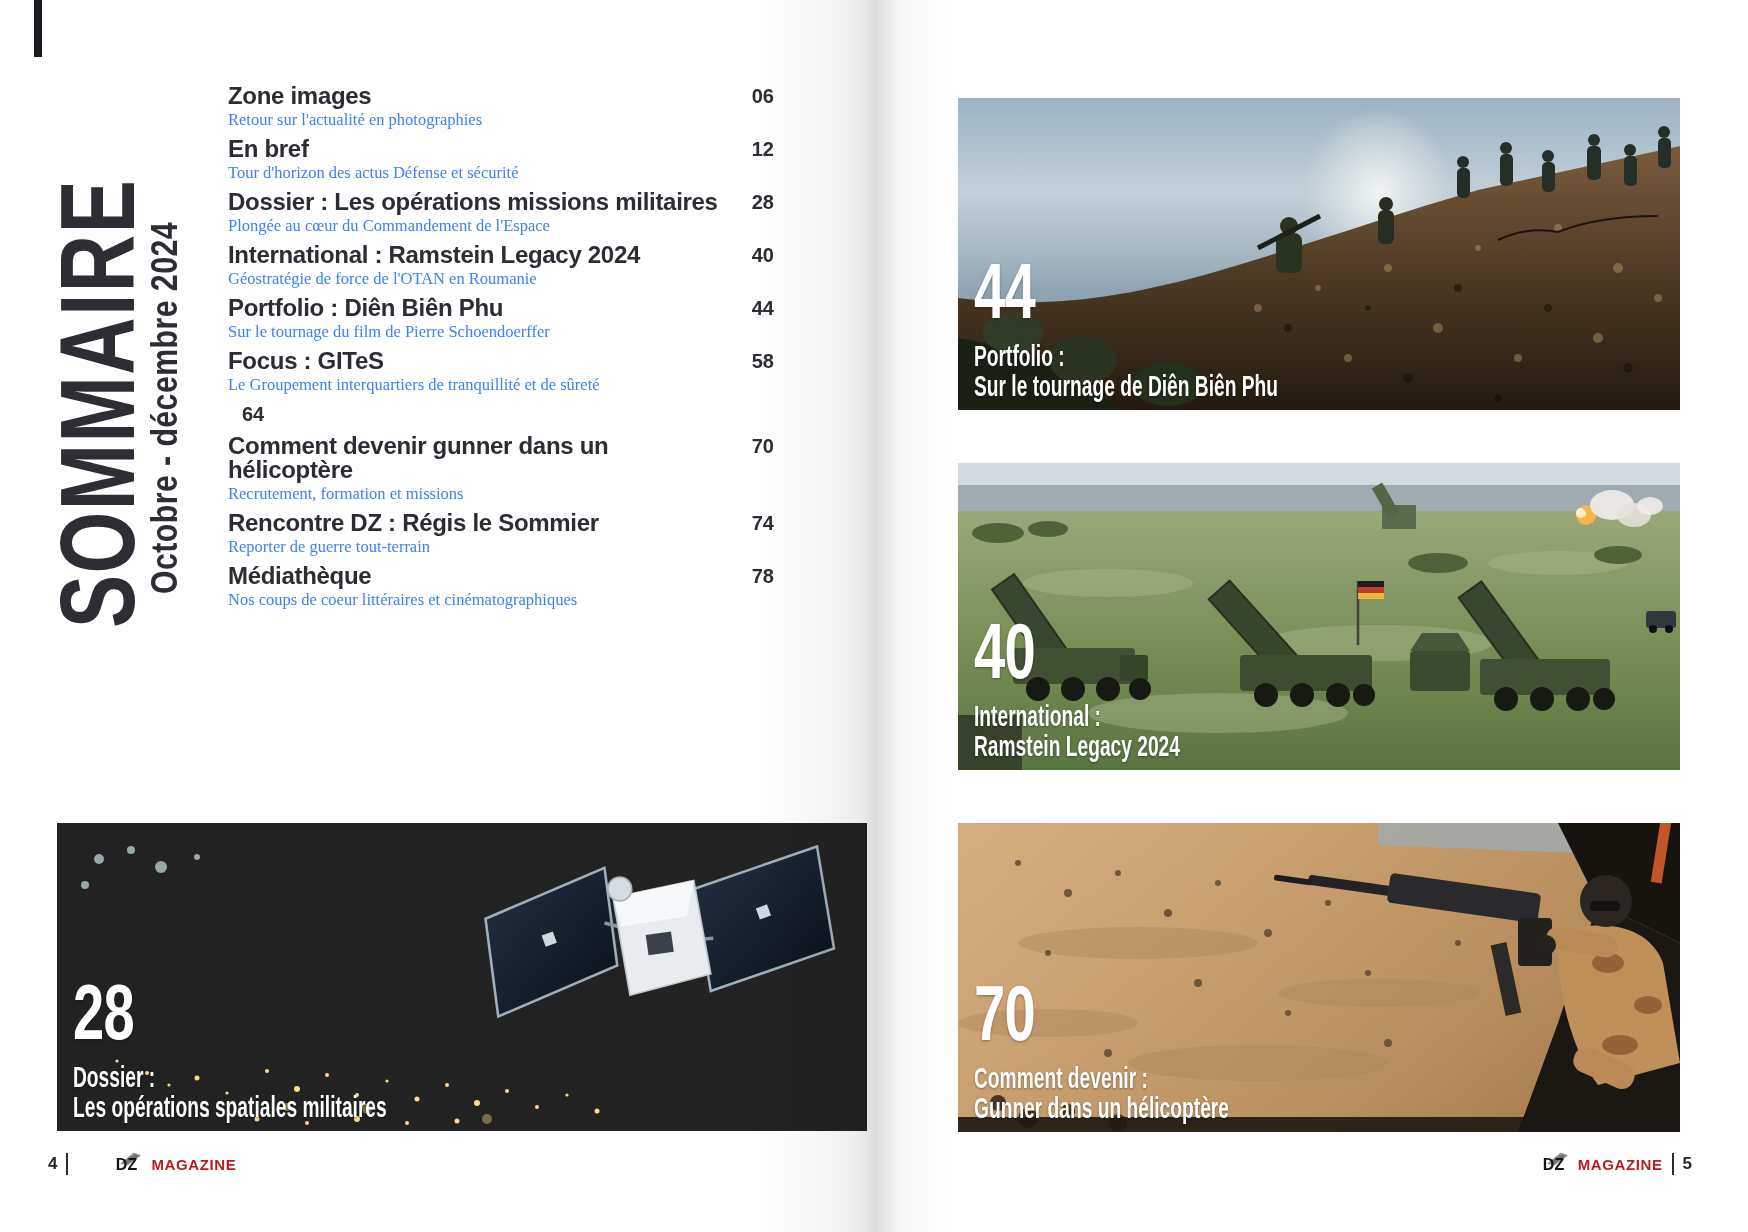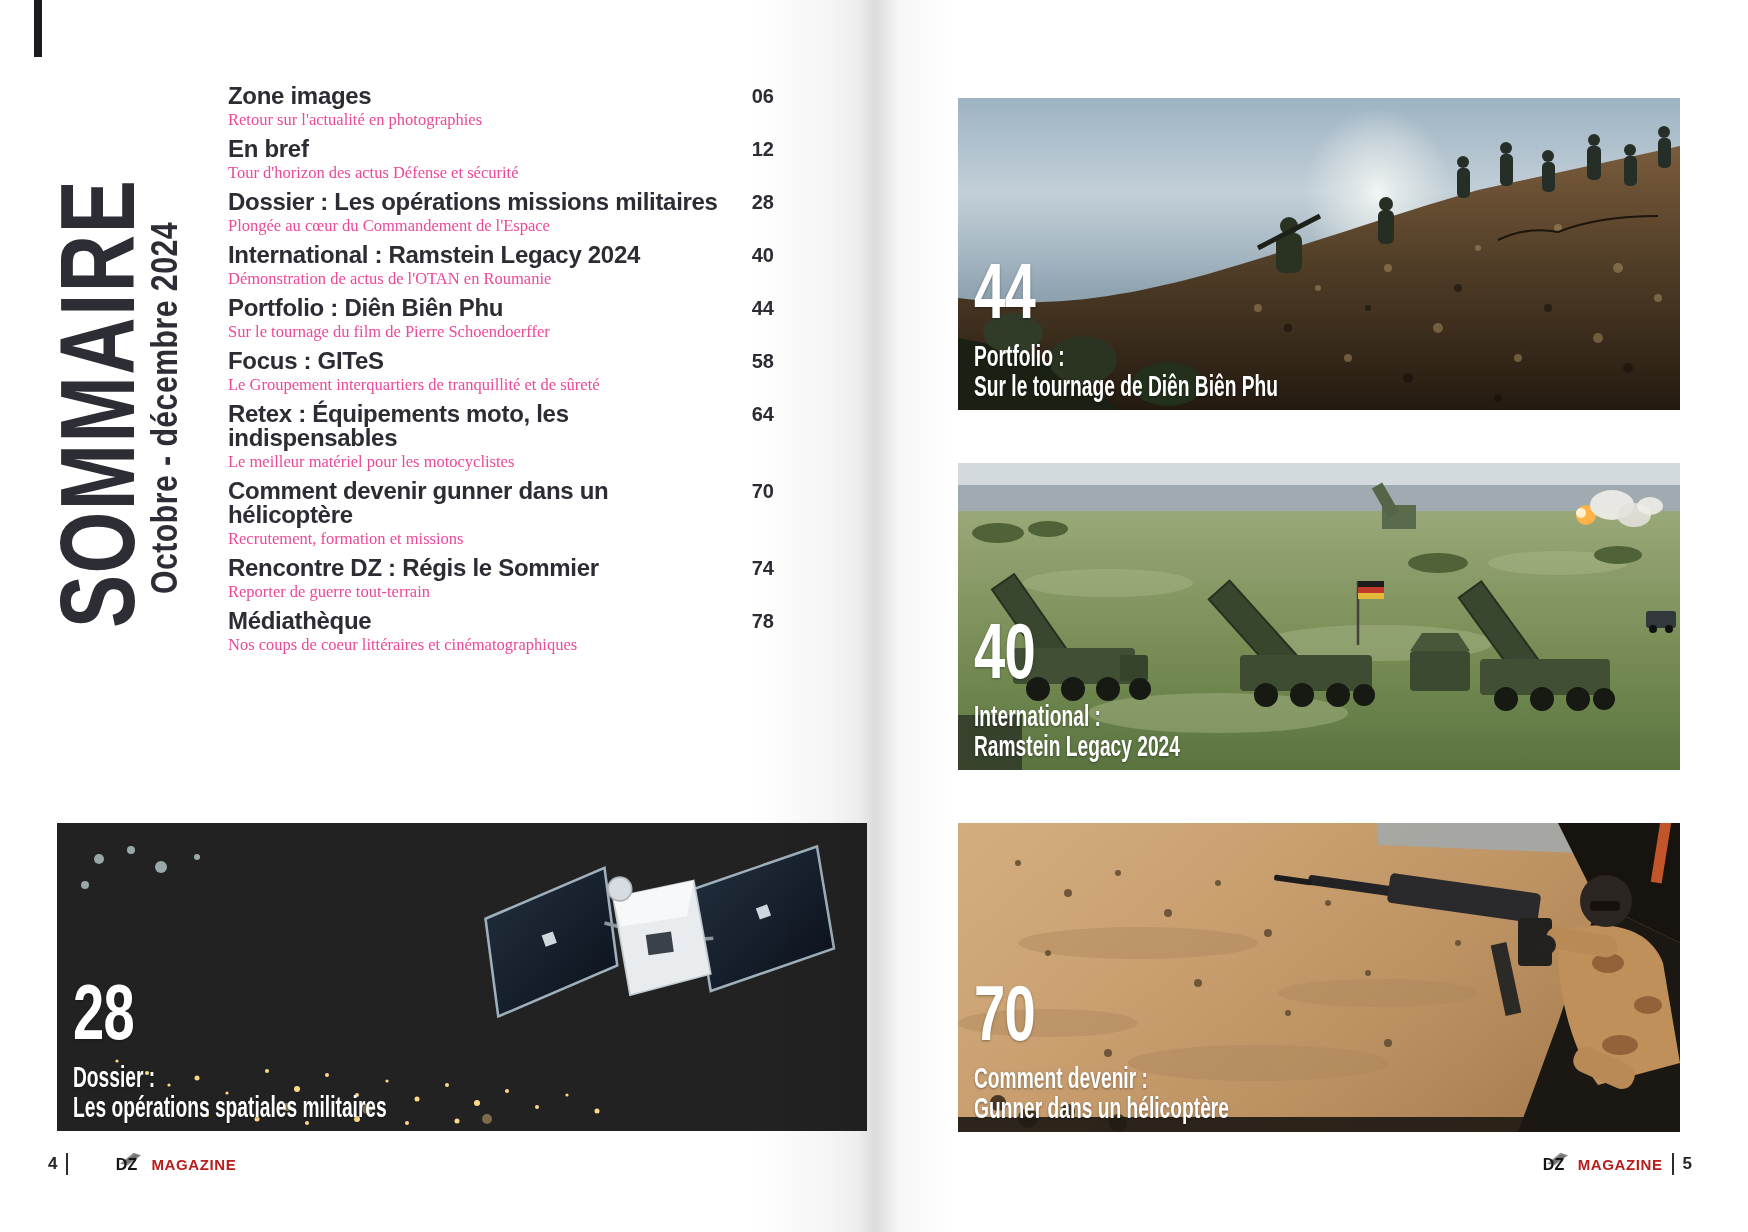--- a/index.html
+++ b/index.html
@@ -21,21 +21,21 @@
   }
   .sommaire-period{
     position:absolute;left:146px;top:594px;white-space:nowrap;
     font-size:37px;font-weight:700;letter-spacing:0.5px;line-height:1;color:#2d2d35;
     transform:rotate(-90deg) scaleX(0.82);transform-origin:0 0;
   }
   
   .toc{position:absolute;left:228px;top:84px;width:546px;}
   .toc-entry{display:flex;justify-content:space-between;align-items:flex-start;margin-bottom:8px;}
   .toc-title{font-size:24px;font-weight:700;letter-spacing:-0.3px;line-height:24px;color:#2c2c34;}
-  .toc-sub{font-family:"Liberation Serif",serif;font-size:16.5px;line-height:19px;color:#ec4899;margin-top:2px;}
+  .toc-sub{font-family:"Liberation Serif",serif;font-size:16.5px;line-height:19px;color:#3b82f6;margin-top:2px;}
   .toc-page{font-size:20px;font-weight:700;line-height:24px;color:#2c2c34;margin-left:14px;}
   
   .feature{position:absolute;overflow:hidden;background:#222;}
   .feature svg{position:absolute;left:0;top:0;width:100%;height:100%;}
   .f28{left:57px;top:823px;width:810px;height:308px;
     background:
       radial-gradient(ellipse 50% 42% at 16% -6%, rgba(205,242,246,0.95), rgba(120,205,225,0.45) 46%, rgba(0,0,0,0) 72%),
       radial-gradient(ellipse 85% 75% at 38% 8%, rgba(35,115,160,0.85), rgba(0,0,0,0) 62%),
       linear-gradient(150deg,#135473 0%,#0d3f5c 30%,#092e47 55%,#06776 0%,#051a2c 78%,#040f1b 100%);}
   .f44{left:958px;top:98px;width:722px;height:312px;
@@ -92,21 +92,21 @@
     <div class="toc-txt">
       <div class="toc-title">Dossier : Les opérations missions militaires</div>
       <div class="toc-sub">Plongée au cœur du Commandement de l'Espace</div>
     </div>
     <div class="toc-page">28</div>
   </div>
 
   <div class="toc-entry">
     <div class="toc-txt">
       <div class="toc-title">International : Ramstein Legacy 2024</div>
-      <div class="toc-sub">Démonstration de actus de l'OTAN en Roumanie</div>
+      <div class="toc-sub">Géostratégie de force de l'OTAN en Roumanie</div>
     </div>
     <div class="toc-page">40</div>
   </div>
 
   <div class="toc-entry">
     <div class="toc-txt">
       <div class="toc-title">Portfolio : Diên Biên Phu</div>
       <div class="toc-sub">Sur le tournage du film de Pierre Schoendoerffer</div>
     </div>
     <div class="toc-page">44</div>
@@ -114,24 +114,20 @@
 
   <div class="toc-entry">
     <div class="toc-txt">
       <div class="toc-title">Focus : GITeS</div>
       <div class="toc-sub">Le Groupement interquartiers de tranquillité et de sûreté</div>
     </div>
     <div class="toc-page">58</div>
   </div>
 
   <div class="toc-entry">
-    <div class="toc-txt">
-      <div class="toc-title">Retex : Équipements moto, les indispensables</div>
-      <div class="toc-sub">Le meilleur matériel pour les motocyclistes</div>
-    </div>
     <div class="toc-page">64</div>
   </div>
 
   <div class="toc-entry">
     <div class="toc-txt">
       <div class="toc-title">Comment devenir gunner dans un hélicoptère</div>
       <div class="toc-sub">Recrutement, formation et missions</div>
     </div>
     <div class="toc-page">70</div>
   </div>

